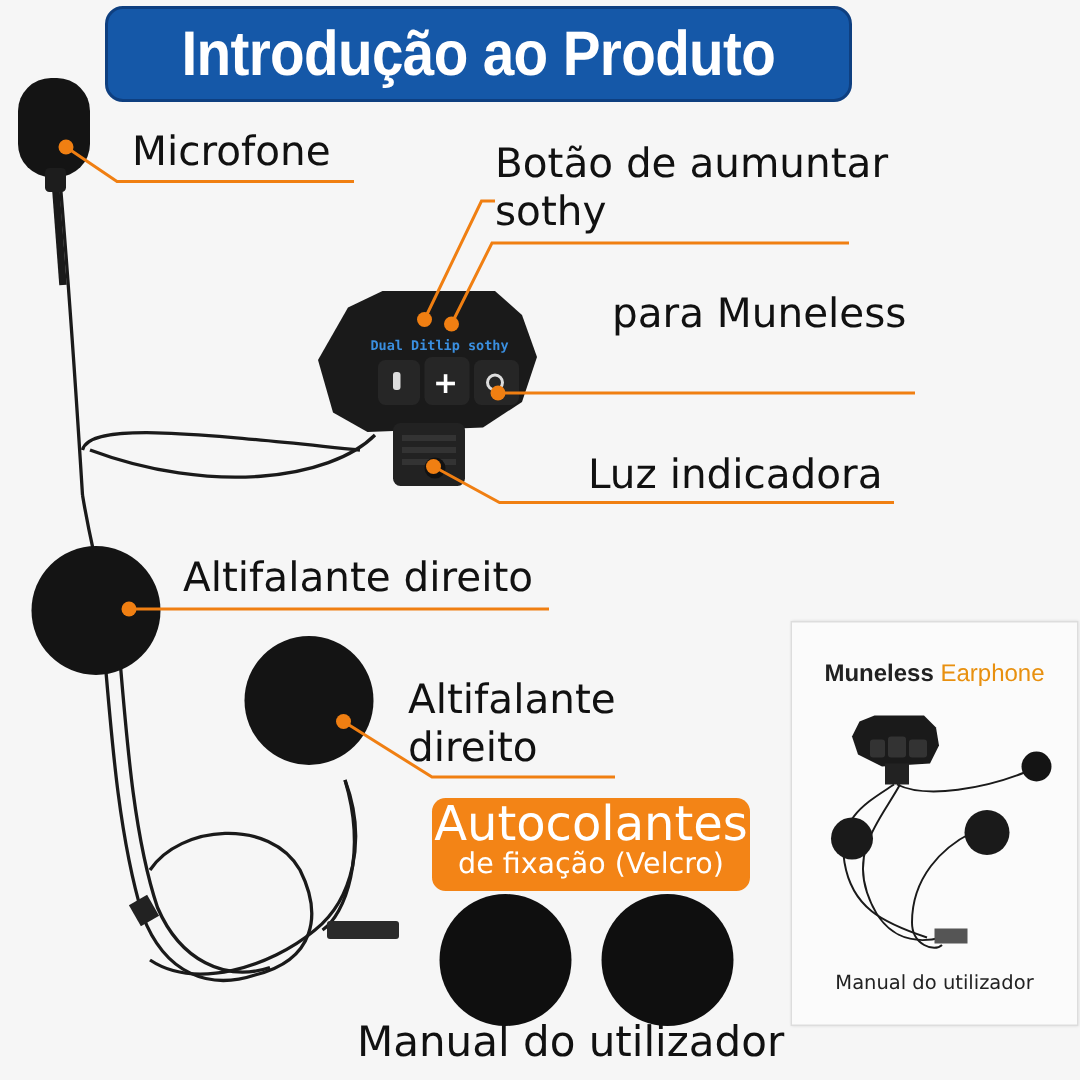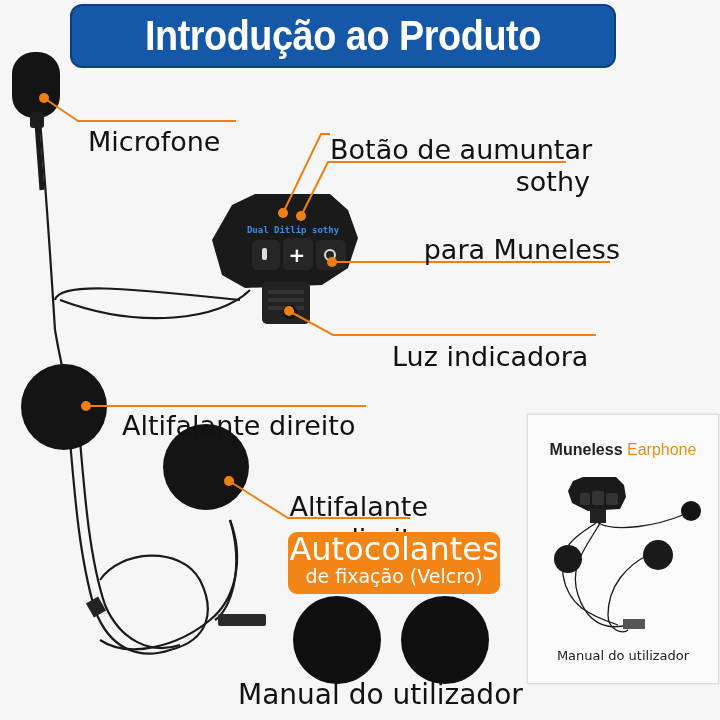--- a/index.html
+++ b/index.html
@@ -1,21 +1,21 @@
 <!DOCTYPE html>
 <html><head>
 <meta charset="utf-8">
 <style>
   html,body{margin:0;padding:0;}
   body{width:720px;height:720px;background:#f6f6f6;position:relative;overflow:hidden;font-family:"DejaVu Sans",sans-serif;}
   .abs{position:absolute;}
-  .title-banner{left:70px;top:4px;width:546px;height:64px;background:#1558a8;border-radius:12px;border:2px solid #0e3f80;box-sizing:border-box;display:flex;align-items:center;justify-content:center;}
+  .title-banner{left:70px;top:4px;width:498px;height:64px;background:#1558a8;border-radius:12px;border:2px solid #0e3f80;box-sizing:border-box;display:flex;align-items:center;justify-content:center;}
   .title-text{color:#fff;font-family:"Liberation Sans",sans-serif;font-weight:bold;font-size:42px;letter-spacing:-0.5px;transform:scaleX(0.9);}
-  .label{color:#111;font-size:27px;line-height:32px;white-space:nowrap;margin-top:40px;}
-  .label.center{text-align:right;}
+  .label{color:#111;font-size:27px;line-height:32px;white-space:nowrap;}
+  .label.center{text-align:left;}
   .orange-box{left:288px;top:532px;width:212px;height:62px;background:#f38416;border-radius:9px;color:#fff;text-align:center;}
   .ob1{font-size:32px;line-height:28px;padding-top:3px;}
   .ob2{font-size:19px;line-height:26px;}
   .manual-card{left:527px;top:414px;width:190px;height:268px;background:#fbfbfb;border:1px solid #ddd;box-shadow:0 0 2px rgba(0,0,0,.12);}
   .brand{position:absolute;top:26px;left:0;width:100%;text-align:center;font-family:"Liberation Sans",sans-serif;font-weight:bold;font-size:16px;}
   .brand .b1{color:#222;}
   .brand .b2{color:#e8900f;font-weight:normal;}
   .manual-caption{position:absolute;bottom:20px;left:0;width:100%;text-align:center;font-size:13px;color:#222;}
   .bottom-caption{left:238px;top:678px;font-size:28px;color:#111;white-space:nowrap;}
   svg{position:absolute;left:0;top:0;}

